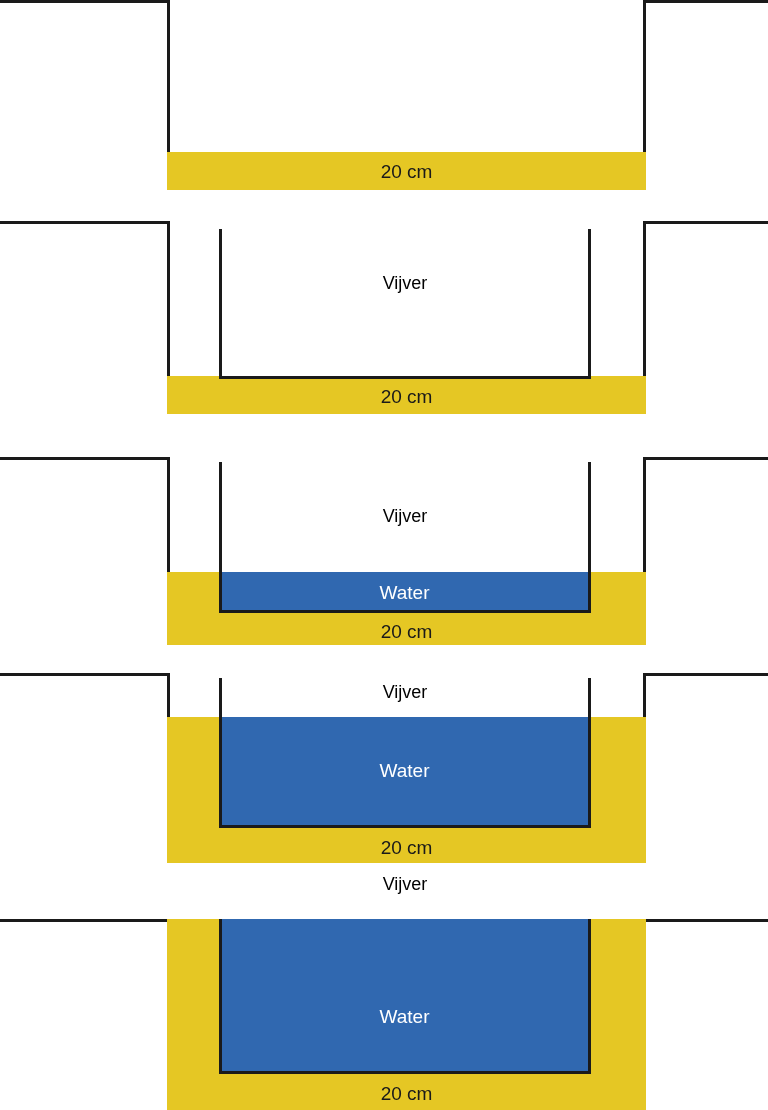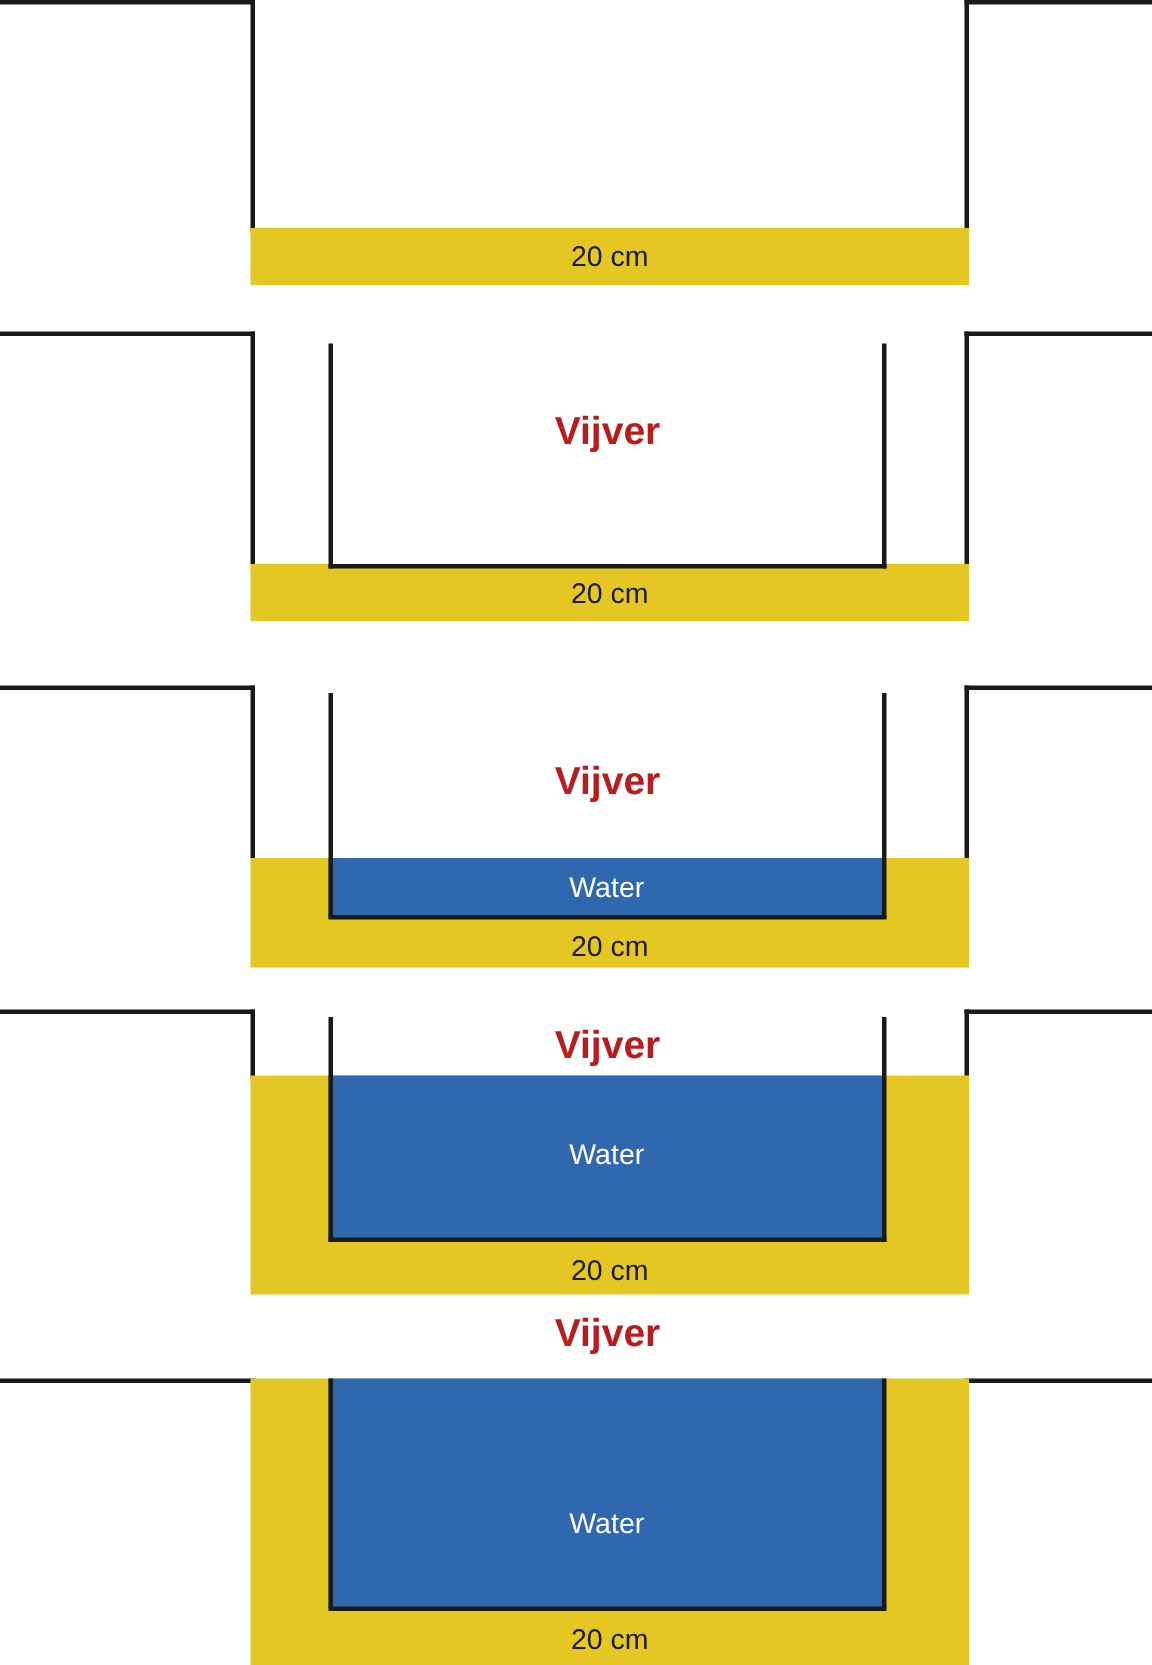--- a/index.html
+++ b/index.html
@@ -62,23 +62,22 @@
     position: absolute;
     text-align: center;
     line-height: 1;
     white-space: nowrap;
   }
   .label-dim {
     color: #1a1a1a;
     font-size: 19px;
   }
   .label-pond {
-    color: #b91c1c;
-    font-size: 26px;
-    font-weight: bold;
+    color: #000000;
+    font-size: 18px;
   }
   .label-water {
     color: #ffffff;
     font-size: 19px;
   }
 </style>
 </head>
 <body>
 
 <div id="stage">

